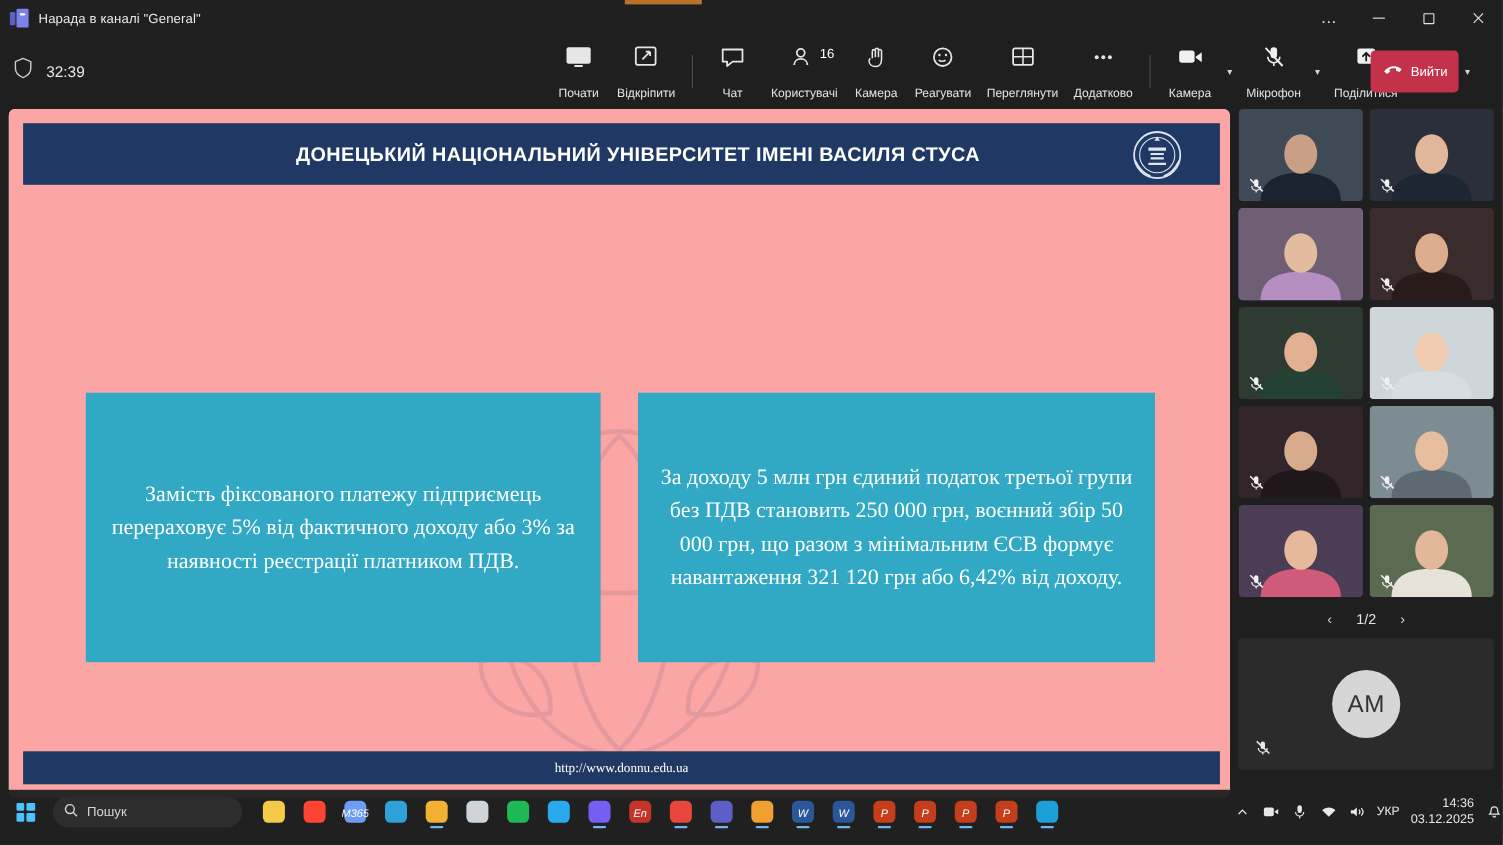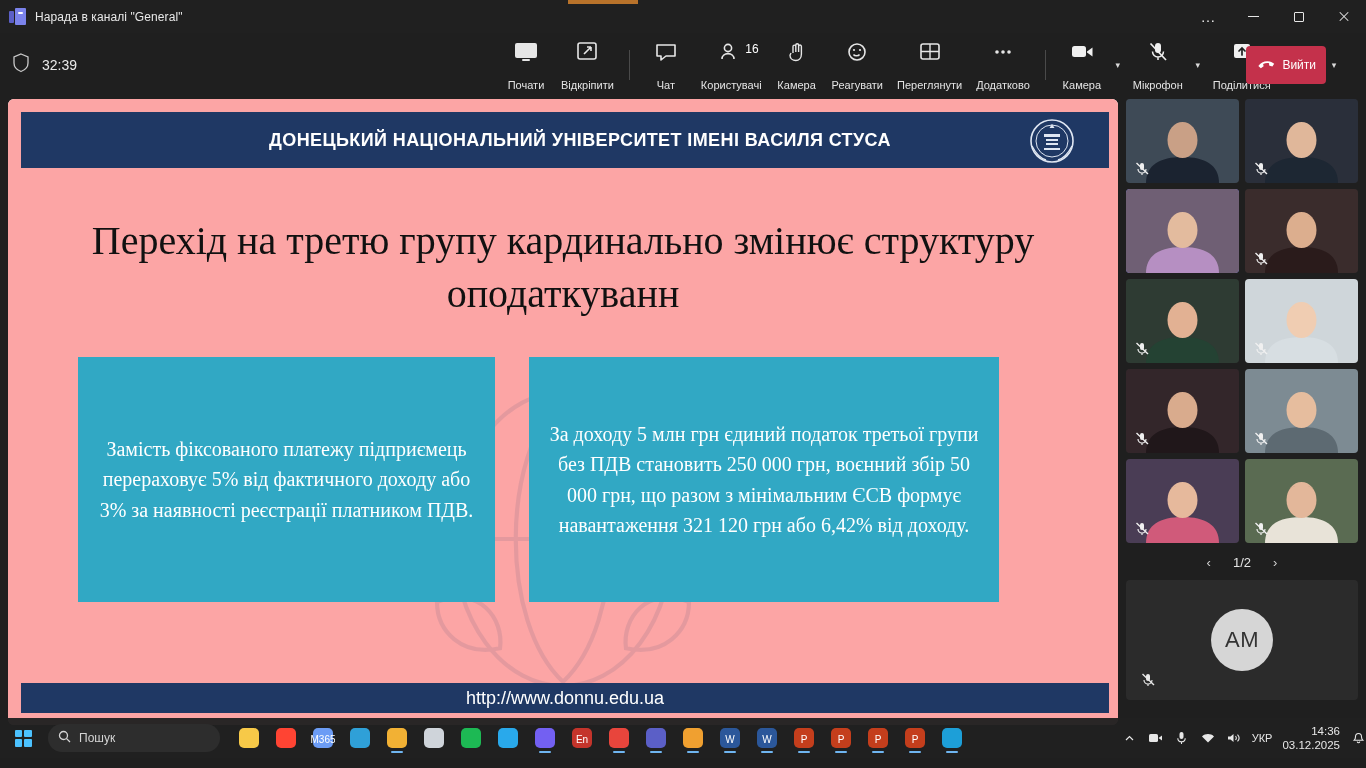--- a/index.html
+++ b/index.html
@@ -84,27 +84,27 @@
   .slide-title {
     position: absolute; left: 70px; top: 116px; width: 970px; text-align: center;
     font-family: "Liberation Serif", serif; font-size: 40px; line-height: 1.32; color: #111;
   }
   .boxes { position: absolute; left: 70px; top: 258px; width: 972px; display: flex; gap: 34px; }
   .box {
     background: #31a8c4; color: #fff; font-family: "Liberation Serif", serif;
     font-size: 20px; line-height: 1.52; text-align: center; padding: 48px 20px;
     height: 245px; display: flex; align-items: center; justify-content: center;
   }
-  .box.left { width: 417px; }
+  .box.left { width: 468px; }
   .box.right { width: 470px; }
   .slide-footer {
     position: absolute; left: 13px; bottom: 12px; width: 1088px; height: 30px;
     background: #1f3864; display: flex; align-items: center; justify-content: center;
   }
-  .slide-footer .url { color: #fff; font-size: 18px; font-family: Liberation Sans, sans-serif; }
+  .slide-footer .url { color: #fff; font-size: 12px; font-family: Liberation Serif, serif; }
   .presenter-chip {
     position: absolute; left: 8px; bottom: 18px; background: #111; color: #fff;
     font-size: 12px; padding: 4px 8px; max-width: 240px; white-space: nowrap; overflow: hidden;
   }
 
   
   .rail { position: absolute; left: 1126px; top: 99px; width: 232px; height: 626px; }
   .tiles { display: flex; flex-wrap: wrap; gap: 6px; width: 232px; }
   .tile {
     position: relative; width: 113px; height: 84px; background: #2b2b2b; border-radius: 4px;
@@ -135,21 +135,21 @@
   }
   .start { width: 34px; height: 28px; margin-left: 6px; display: flex; align-items: center; justify-content: center; }
   .win-logo { width: 17px; height: 17px; display: grid; grid-template-columns: 1fr 1fr; grid-gap: 2px; }
   .win-logo i { background: #4cc2ff; display: block; border-radius: 1px; }
   .search {
     margin-left: 8px; width: 172px; height: 28px; border-radius: 14px; background: #2d2d2d;
     display: flex; align-items: center; gap: 8px; padding: 0 10px; color: #d4d4d4; font-size: 12px;
   }
   .tb-apps { display: flex; align-items: center; gap: 3px; margin-left: 12px; }
   .app-ic { width: 34px; height: 32px; border-radius: 4px; display: flex; align-items: center;
-            justify-content: center; position: relative; }
+            justify-content: center; position: relative; font-style: italic; }
   .app-ic.run:after { content: ""; position: absolute; bottom: 1px; left: 50%; transform: translateX(-50%);
                       width: 12px; height: 2px; background: #6fb5f0; border-radius: 2px; }
   .tray { margin-left: auto; display: flex; align-items: center; gap: 10px; padding-right: 0; font-size: 11px; color: #e7e7e7; }
   .clock { text-align: right; line-height: 1.25; font-size: 11.5px; }
   .tray-ic { width: 16px; height: 16px; display: flex; align-items: center; justify-content: center; }
 </style>
 </head>
 <body>
 
 <div id="app">
@@ -342,21 +342,20 @@
           <svg class="crest-svg" viewBox="0 0 64 46">
             <ellipse cx="32" cy="23" rx="21" ry="21" fill="none" stroke="#dfe6f2" stroke-width="1.6"></ellipse>
             <ellipse cx="32" cy="23" rx="16" ry="16" fill="none" stroke="#dfe6f2" stroke-width="1"></ellipse>
             <path d="M24 16 h16 v3 h-16z M26 21 h12 v2 h-12z M26 25 h12 v2 h-12z M24 30 h16 v2 h-16z" fill="#dfe6f2"></path>
             <path d="M32 6 l2.5 4 h-5z" fill="#dfe6f2"></path>
             <path d="M12 28 C16 36 20 40 26 42 M52 28 C48 36 44 40 38 42" fill="none" stroke="#dfe6f2" stroke-width="1.4"></path>
           </svg>
         </div>
       </div>
 
-      <div class="slide-title">Перехід на третю групу кардинально змінює структуру оподаткуванн</div>
 
       <div class="boxes">
         <div class="box left">Замість фіксованого платежу підприємець перераховує 5% від фактичного доходу або 3% за наявності реєстрації платником ПДВ.</div>
         <div class="box right">За доходу 5 млн грн єдиний податок третьої групи без ПДВ становить 250 000 грн, воєнний збір 50 000 грн, що разом з мінімальним ЄСВ формує навантаження 321 120 грн або 6,42% від доходу.</div>
       </div>
 
       <div class="slide-footer">
         <span class="url">http://www.donnu.edu.ua</span>
       </div>
     </div>

